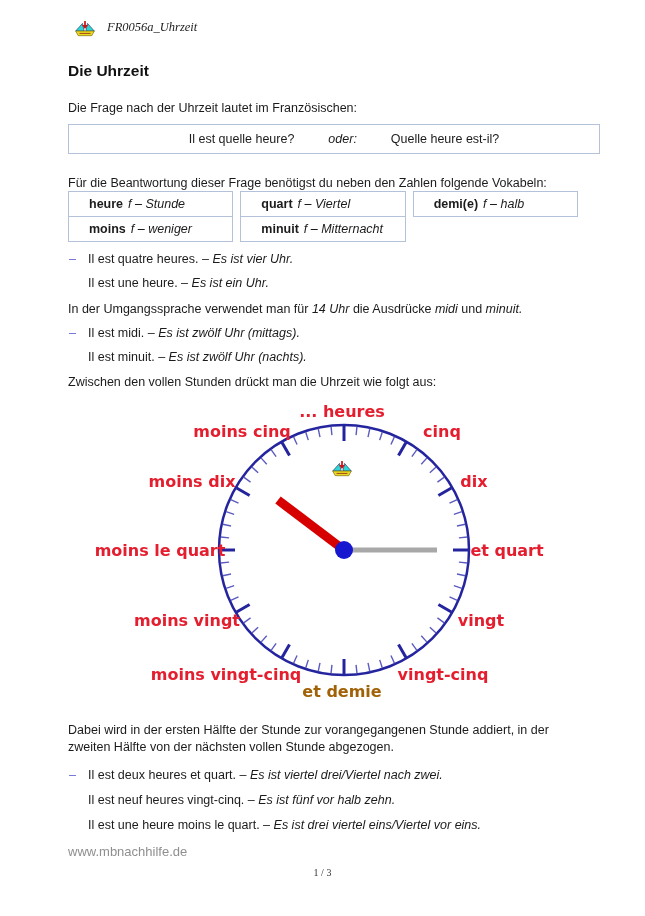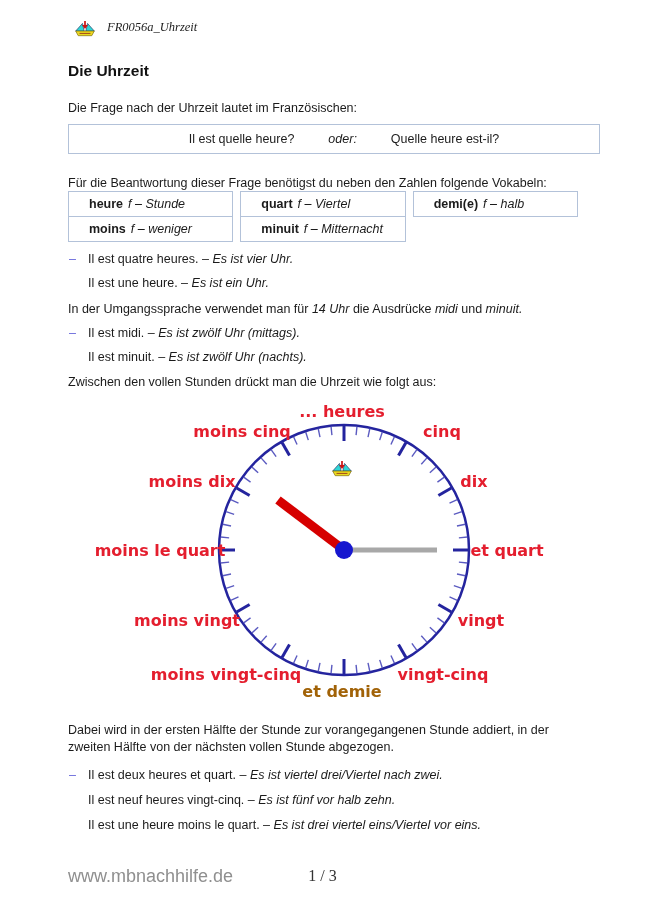--- a/index.html
+++ b/index.html
@@ -28,22 +28,22 @@
   .ex{position:relative;padding-left:20px;line-height:17px;height:17px;margin-bottom:7px;white-space:nowrap;}
   .ex .dash{position:absolute;left:1px;color:#6464d9;}
   .de{font-style:italic;}
   .clock-wrap{top:398px;left:0;width:645px;height:312px;}
   .clock-svg{position:absolute;left:215px;top:23px;}
   .clk-label{
     position:absolute;transform:translate(-50%,-50%);white-space:nowrap;
     font-family:"DejaVu Sans",sans-serif;font-size:16px;font-weight:600;color:#e41e2e;
   }
   .clock-logo{position:absolute;left:342px;top:72px;transform:translate(-50%,-50%);}
-  .footer-site{top:866px;left:68px;font-size:18px;color:#8f8f8f;}
-  .footer-page{top:867px;left:0;width:645px;text-align:center;font-family:"Liberation Serif","DejaVu Serif",serif;font-size:16px;color:#333;}
+  .footer-site{top:844px;left:68px;font-size:13px;color:#8f8f8f;}
+  .footer-page{top:867px;left:0;width:645px;text-align:center;font-family:"Liberation Serif","DejaVu Serif",serif;font-size:10px;color:#333;}
 </style>
 </head>
 <body>
 
 <div class="abs header">
   <span style="display:inline-flex;">
     <svg width="22" height="17" viewBox="0 0 26 20">
       <polygon points="2,13 10,4 12,13" fill="#2fd6d6" stroke="#2a3a66" stroke-width="0.8"></polygon>
       <polygon points="14,13 16,4 24,13" fill="#2fd6d6" stroke="#2a3a66" stroke-width="0.8"></polygon>
       <polygon points="2,13 24,13 21,18.5 5,18.5" fill="#ecd91f" stroke="#7a6a10" stroke-width="0.8"></polygon>

